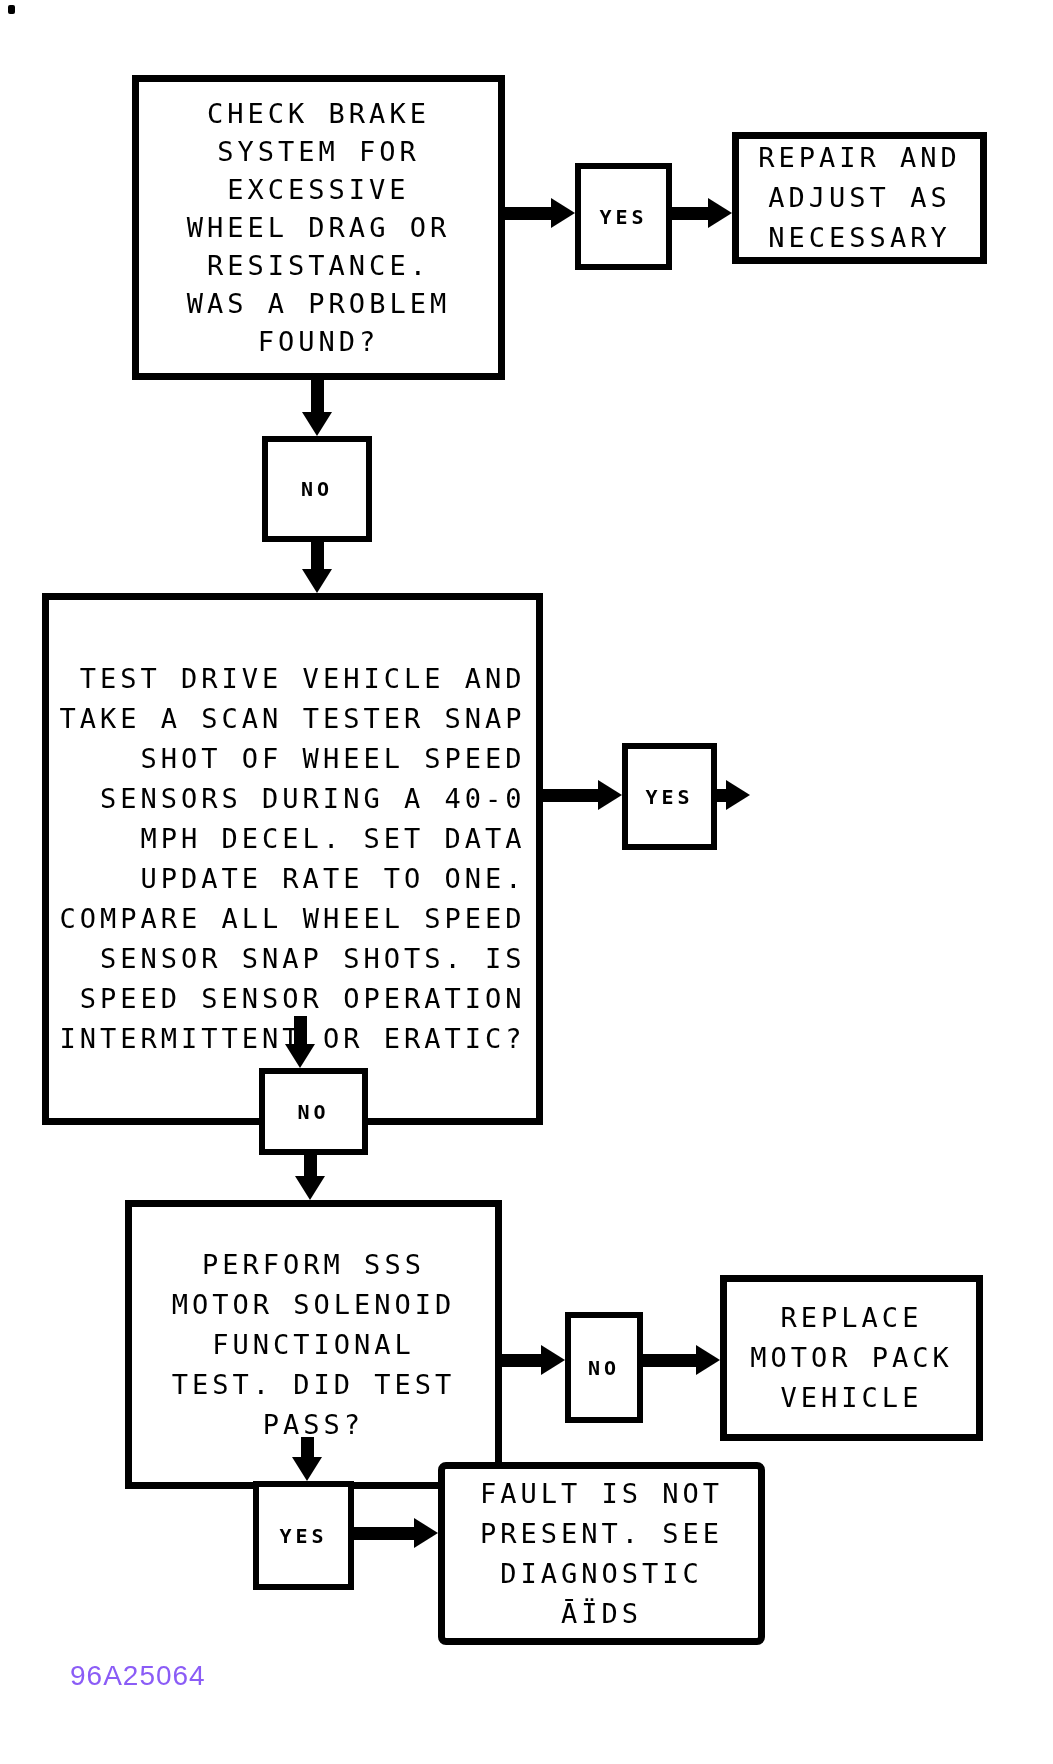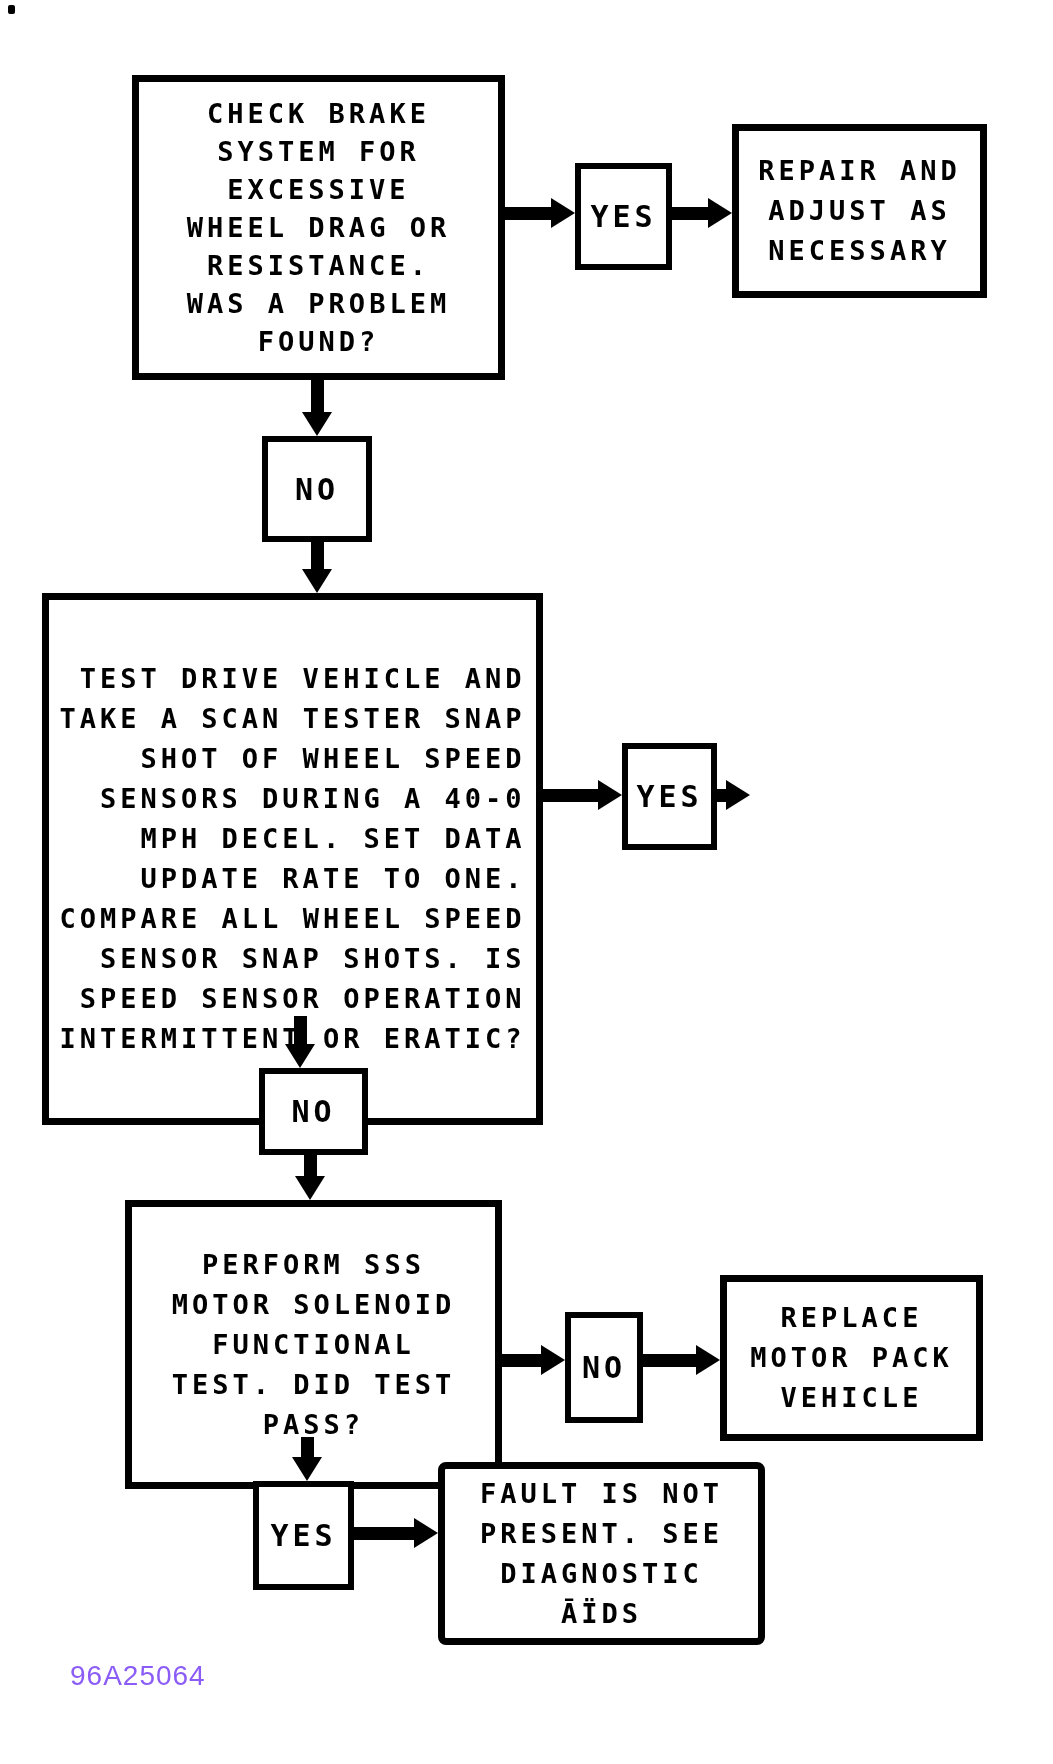--- a/index.html
+++ b/index.html
@@ -16,36 +16,36 @@
     position: absolute;
     box-sizing: border-box;
     border: 7px solid #000;
     background: #fff;
     display: flex;
     align-items: center;
     justify-content: center;
     text-align: center;
     white-space: pre-line;
     color: #000;
-    font-weight: bold;
+    font-weight: normal;
     font-size: 27px;
     line-height: 40px;
     letter-spacing: 4px;
   }
   .label-box {
     position: absolute;
     box-sizing: border-box;
     border: 6px solid #000;
     background: #fff;
     display: flex;
     align-items: center;
     justify-content: center;
     color: #000;
     font-weight: bold;
-    font-size: 30px;
+    font-size: 20px;
     letter-spacing: 4px;
   }
   .sh { position: absolute; background: #000; height: 13px; } 
   .sv { position: absolute; background: #000; width: 13px; }  
   .hr { 
     position: absolute; width: 0; height: 0;
     border-top: 15px solid transparent;
     border-bottom: 15px solid transparent;
     border-left: 24px solid #000;
   }
@@ -92,21 +92,21 @@
     <div class="hr" style="left:551px; top:198px;"></div>
   </div>
 
   <div class="label-box" style="left:575px; top:163px; width:97px; height:107px;">YES</div>
 
   <div>
     <div class="sh" style="left:672px; top:207px; width:36px;"></div>
     <div class="hr" style="left:708px; top:198px;"></div>
   </div>
 
-  <div class="node" style="left:732px; top:124px; width:255px; height:174px;">REPAIR AND
+  <div class="node" style="left:732px; top:132px; width:255px; height:132px;">REPAIR AND
 ADJUST AS
 NECESSARY</div>
 
   <div>
     <div class="sv" style="left:311px; top:380px; height:32px;"></div>
     <div class="hd" style="left:302px; top:412px;"></div>
   </div>
 
   <div class="label-box" style="left:262px; top:436px; width:110px; height:106px;">NO</div>
 

